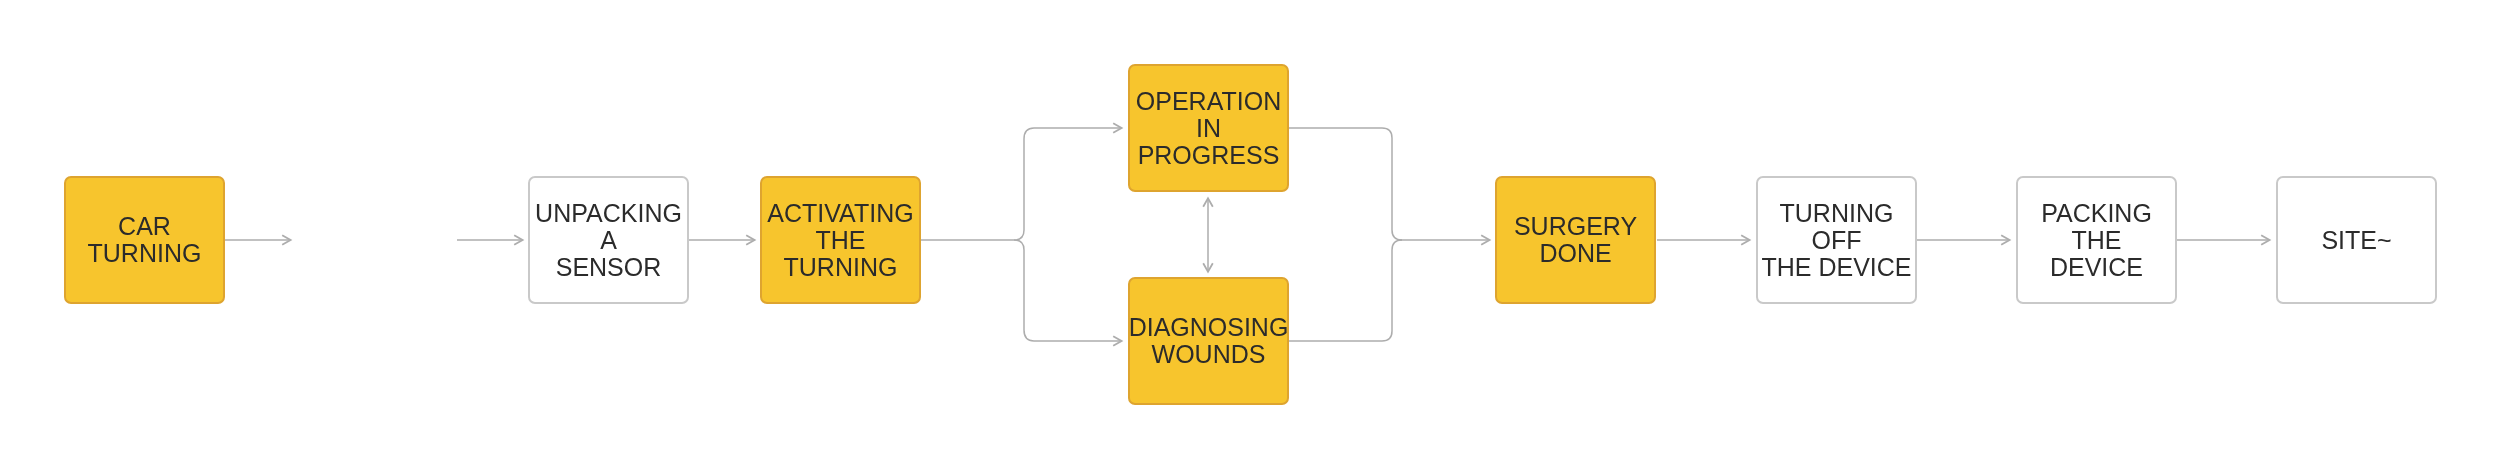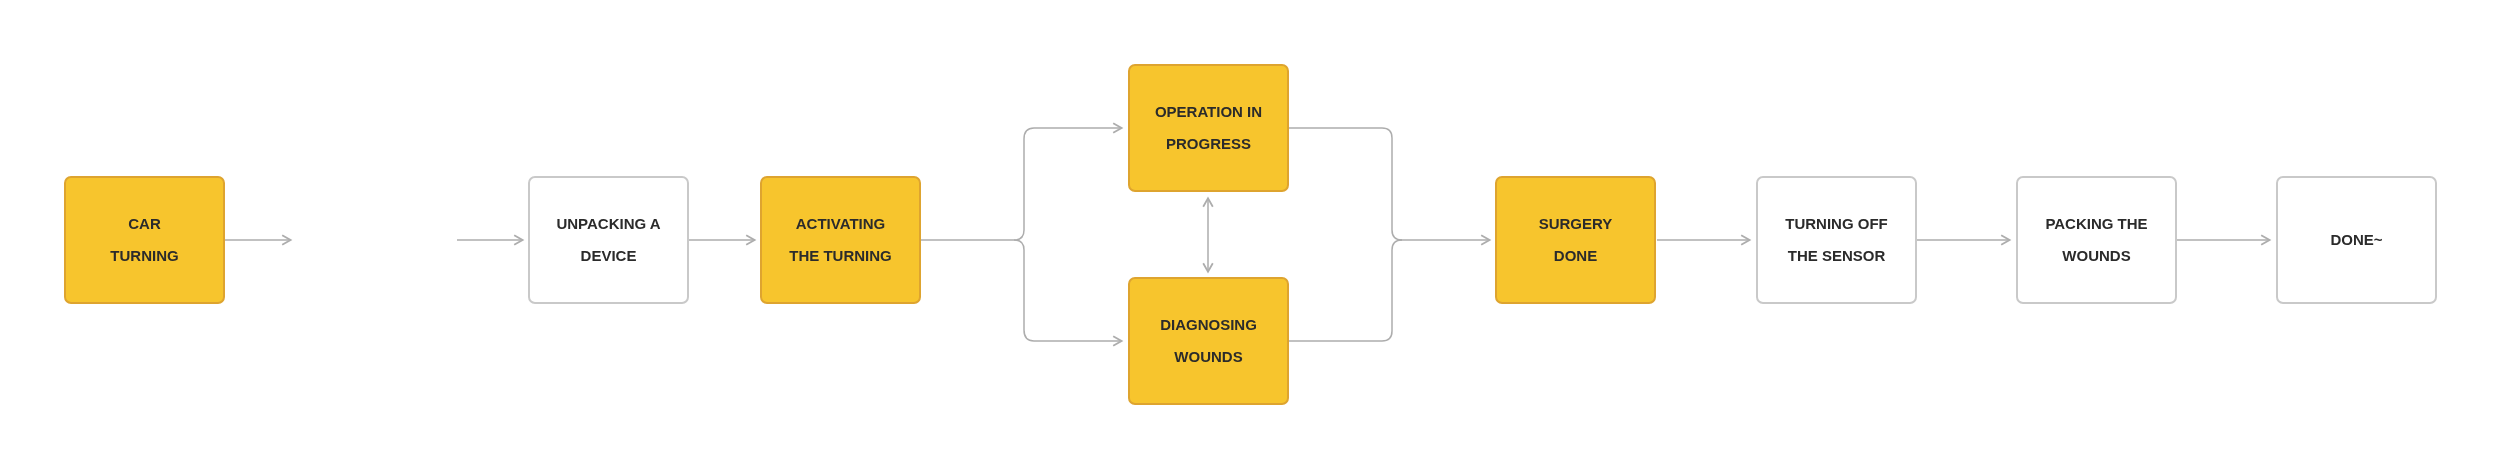--- a/index.html
+++ b/index.html
@@ -34,23 +34,23 @@
     text-align:center;
     background:var(--node-fill);
     border:2px solid var(--node-border);
   }
   .node.highlight{
     background:var(--highlight-fill);
     border-color:var(--highlight-border);
   }
   .node-label{
     white-space:pre-line;
-    font-size:15px;
-    line-height:32px;
-    font-weight:700;
+    font-size:25px;
+    line-height:27px;
+    font-weight:400;
     color:var(--text);
     padding:0 2px;
   }
 </style>
 </head>
 <body>
 
 <div class="canvas">
 
   <svg class="edges" width="2500" height="470" viewBox="0 0 2500 470" xmlns="http://www.w3.org/2000/svg">
@@ -80,21 +80,21 @@
   </svg>
 
   <div class="node highlight" style="left:64px;top:176px">
     <span class="node-label">CAR
 TURNING</span>
   </div>
 
 
   <div class="node" style="left:528px;top:176px">
     <span class="node-label">UNPACKING A
-DEVICE</span>
+SENSOR</span>
   </div>
 
   <div class="node highlight" style="left:760px;top:176px">
     <span class="node-label">ACTIVATING
 THE TURNING</span>
   </div>
 
   <div class="node highlight" style="left:1128px;top:64px">
     <span class="node-label">OPERATION IN
 PROGRESS</span>
@@ -105,25 +105,25 @@
 WOUNDS</span>
   </div>
 
   <div class="node highlight" style="left:1495px;top:176px">
     <span class="node-label">SURGERY
 DONE</span>
   </div>
 
   <div class="node" style="left:1756px;top:176px">
     <span class="node-label">TURNING OFF
-THE SENSOR</span>
+THE DEVICE</span>
   </div>
 
   <div class="node" style="left:2016px;top:176px">
     <span class="node-label">PACKING THE
-WOUNDS</span>
+DEVICE</span>
   </div>
 
   <div class="node" style="left:2276px;top:176px">
-    <span class="node-label">DONE~</span>
+    <span class="node-label">SITE~</span>
   </div>
 
 </div>
 
 </body></html>

